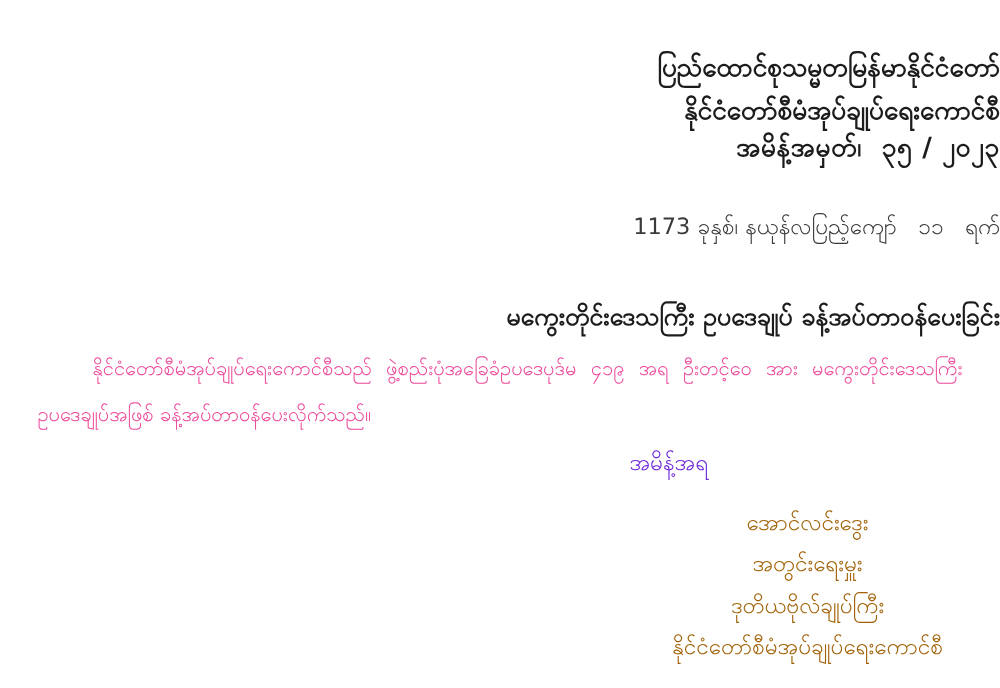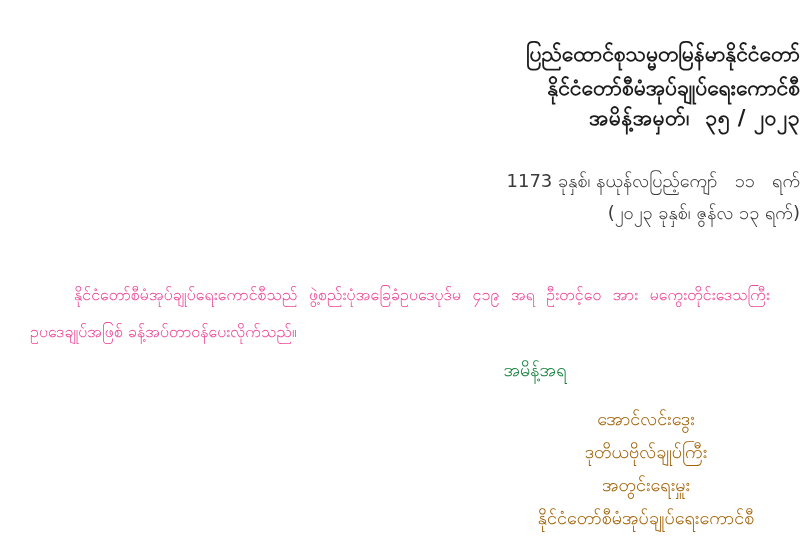--- a/index.html
+++ b/index.html
@@ -44,21 +44,21 @@
     text-indent: 44px;
     color: #ec4899;
   }
   .by-order {
     position: absolute;
     top: 358px;
     left: 420px;
     width: 230px;
     text-align: center;
     font-size: 18px;
-    color: #15803d;
+    color: #6d28d9;
   }
   .sig-block {
     position: absolute;
     top: 402px;
     left: 510px;
     width: 272px;
     text-align: center;
     font-size: 18px;
     color: #a16207;
   }
@@ -75,27 +75,27 @@
 <div class="page">
 
   <div class="line bold header-line1">ပြည်ထောင်စုသမ္မတမြန်မာနိုင်ငံတော်</div>
 
   <div class="line bold header-line2">နိုင်ငံတော်စီမံအုပ်ချုပ်ရေးကောင်စီ</div>
 
   <div class="line bold order-number">အမိန့်အမှတ်၊  ၃၅ / ၂၀၂၃</div>
 
   <div class="line date-my">1173 ခုနှစ်၊ နယုန်လပြည့်ကျော်   ၁၁   ရက်</div>
 
-  <div class="line date-greg">(၂၀၂၃ ခုနှစ်၊ ဇွန်လ ၁၃ ရက်)</div>
 
+  <div class="line bold subject">မကွေးတိုင်းဒေသကြီး ဥပဒေချုပ် ခန့်အပ်တာဝန်ပေးခြင်း</div>
 
   <div class="body-par">နိုင်ငံတော်စီမံအုပ်ချုပ်ရေးကောင်စီသည် ဖွဲ့စည်းပုံအခြေခံဥပဒေပုဒ်မ ၄၁၉ အရ ဦးတင့်ဝေ အား မကွေးတိုင်းဒေသကြီး ဥပဒေချုပ်အဖြစ် ခန့်အပ်တာဝန်ပေးလိုက်သည်။</div>
 
   <div class="by-order">အမိန့်အရ</div>
 
   <div class="sig-block">
     <span class="sig-line">အောင်လင်းဒွေး</span>
+    <span class="sig-line">အတွင်းရေးမှူး</span>
     <span class="sig-line">ဒုတိယဗိုလ်ချုပ်ကြီး</span>
-    <span class="sig-line">အတွင်းရေးမှူး</span>
     <span class="sig-line">နိုင်ငံတော်စီမံအုပ်ချုပ်ရေးကောင်စီ</span>
   </div>
 
 </div>
 
 </body></html>

